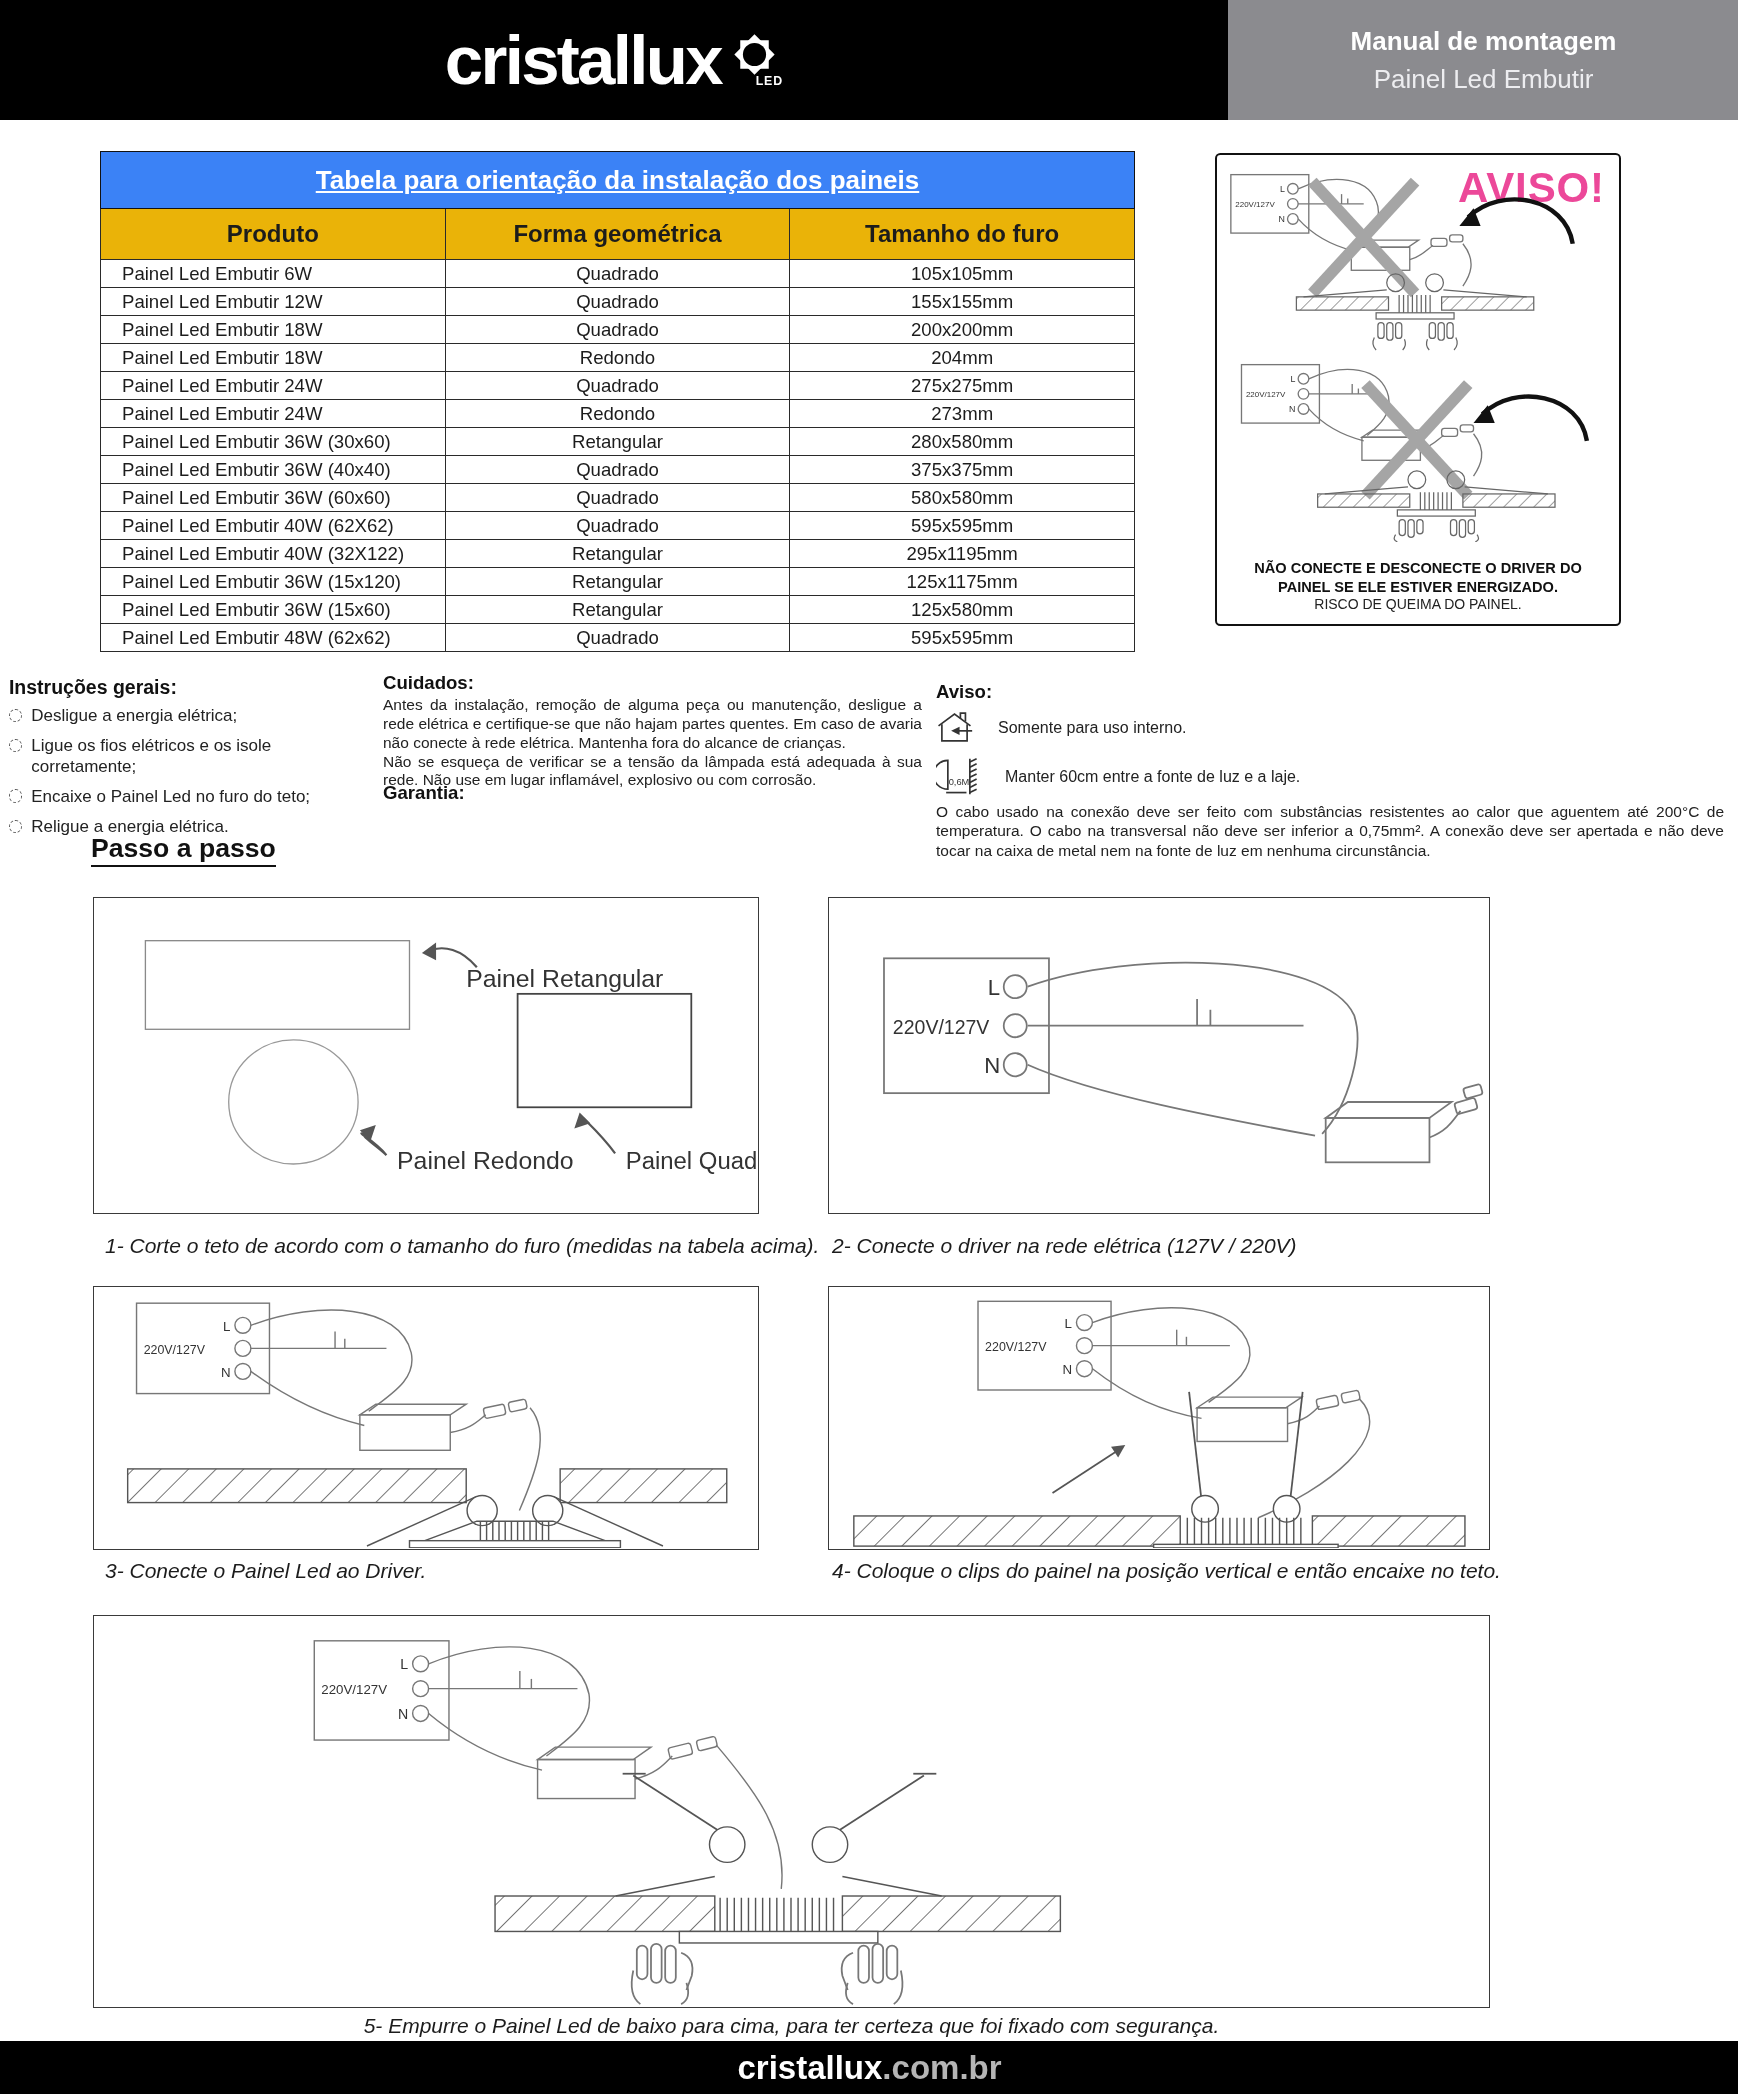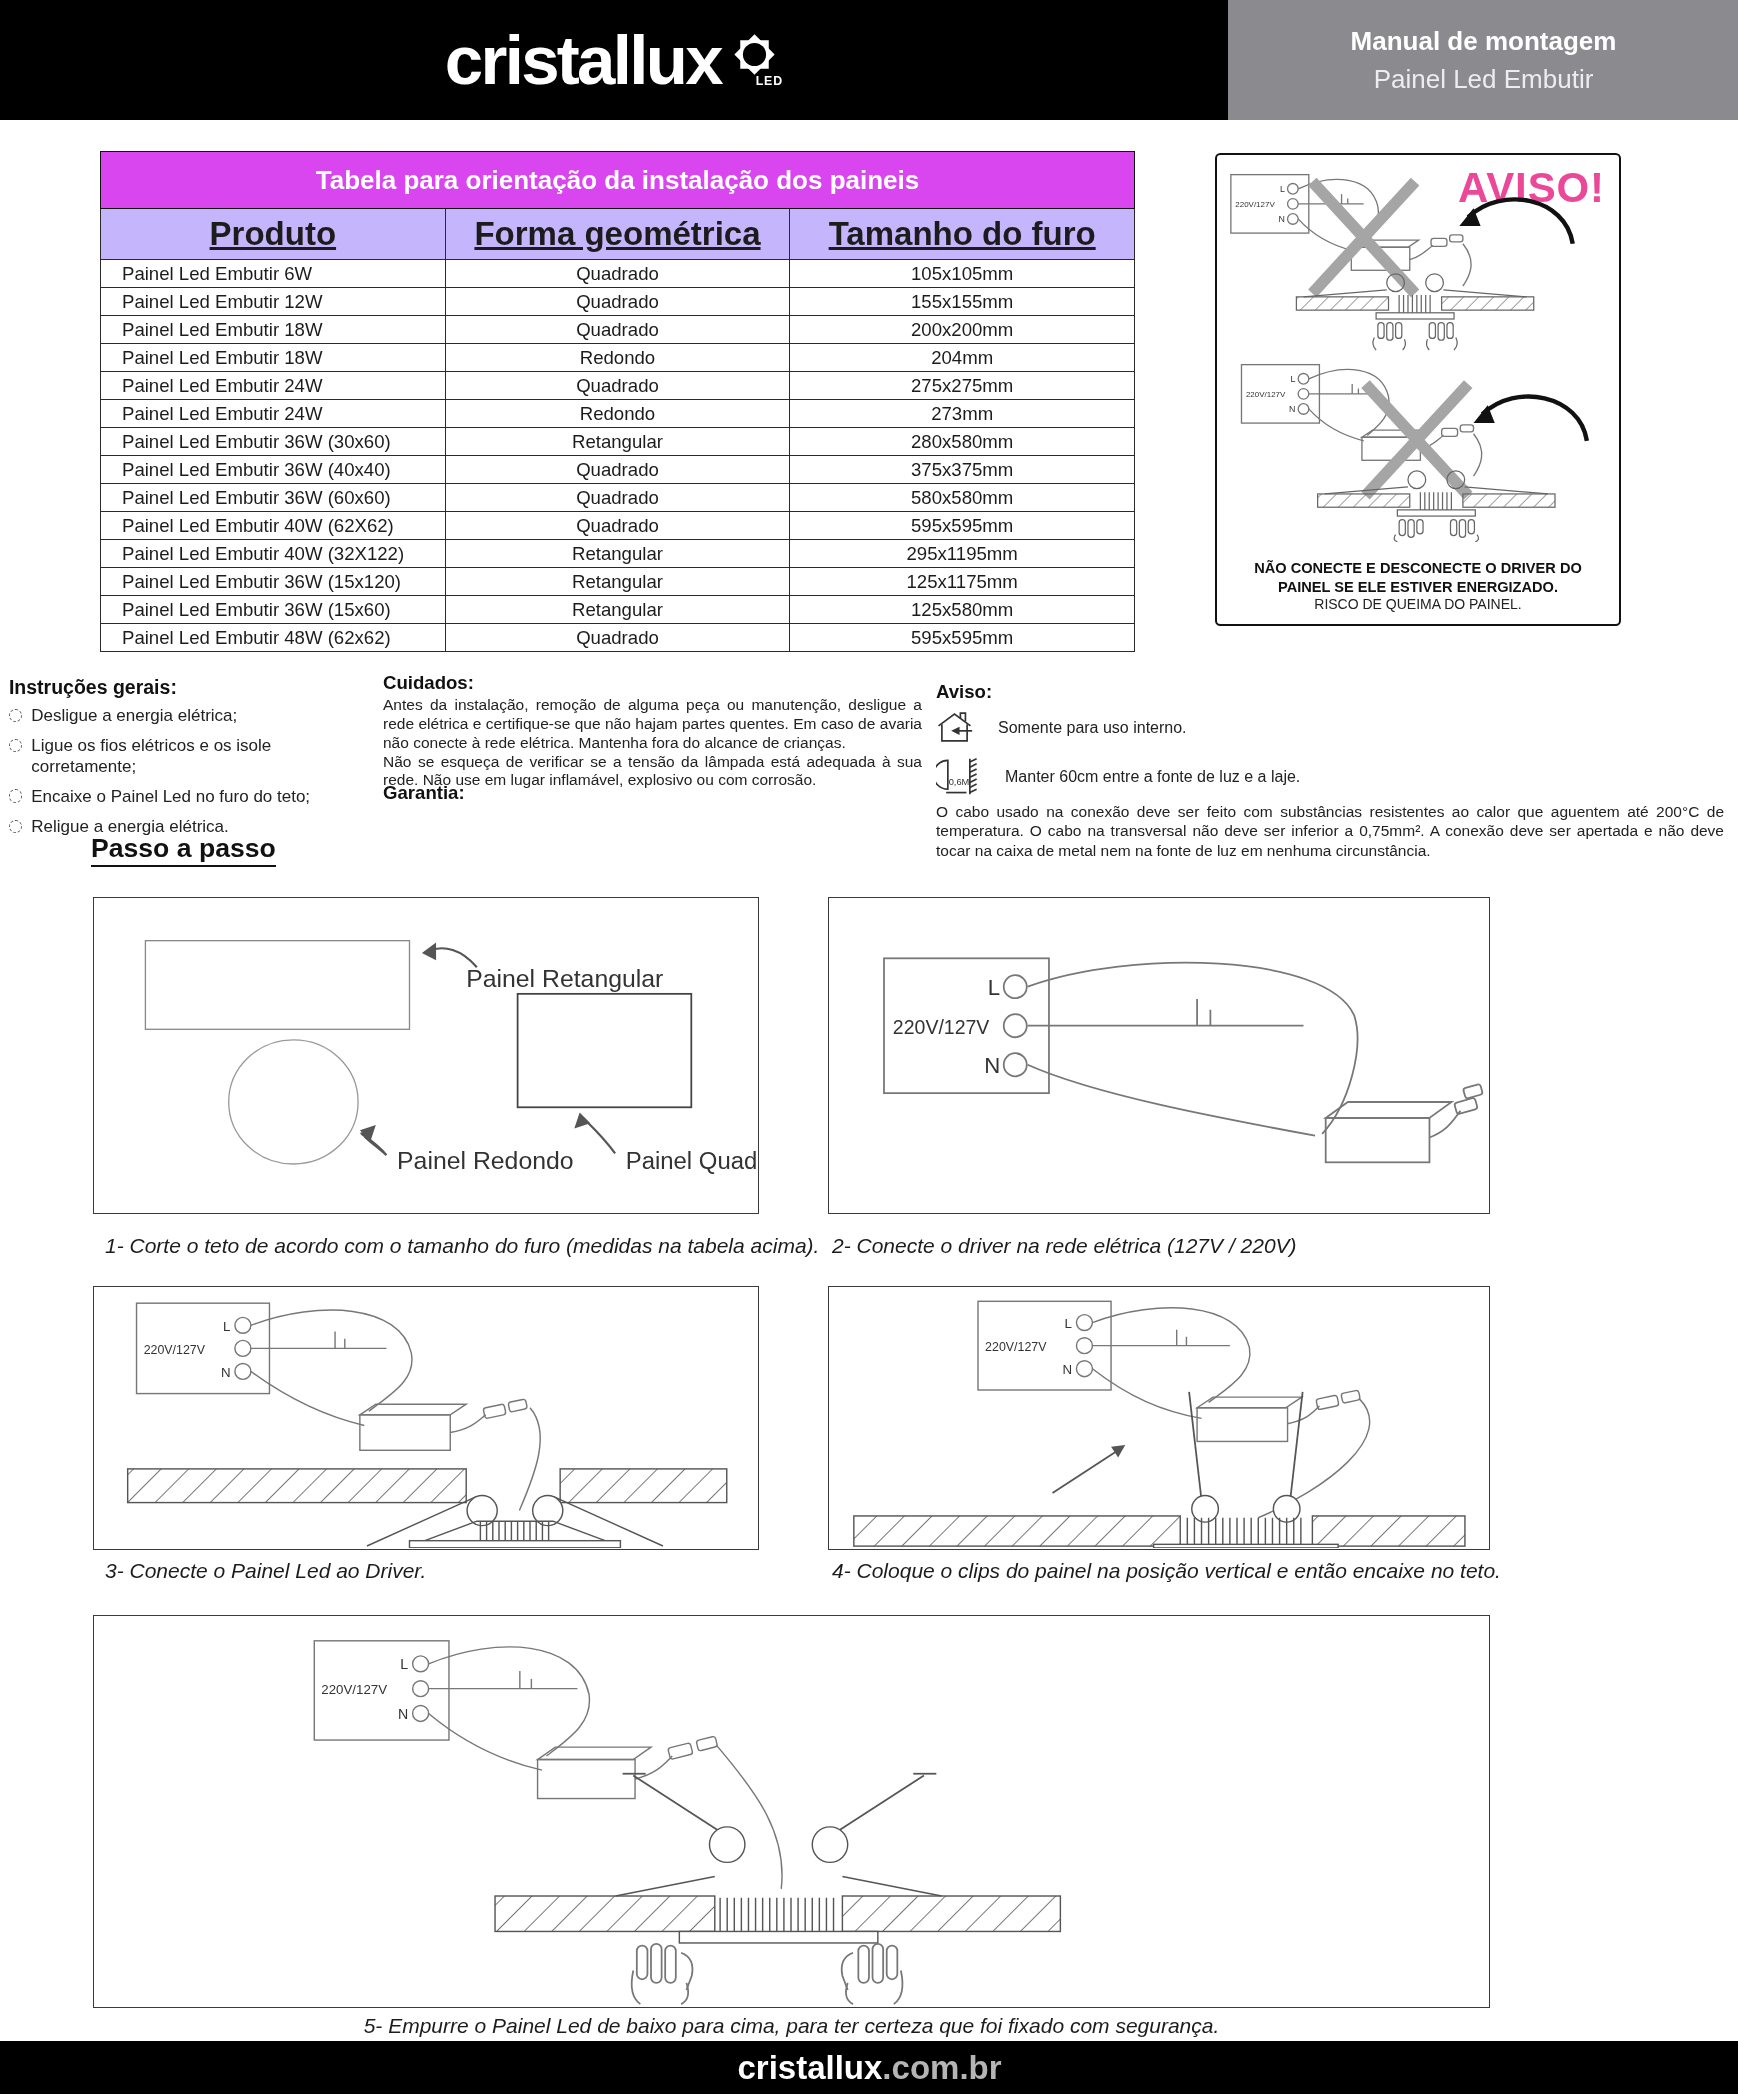--- a/index.html
+++ b/index.html
@@ -11,23 +11,23 @@
   .logo{display:flex;align-items:center;}
   .logo-text{color:#fff;font-size:69px;font-weight:bold;letter-spacing:-2.7px;line-height:1;}
   .logo-mark{display:flex;flex-direction:column;align-items:center;margin-left:5.3px;margin-top:-5.3px;}
   .logo-sub{color:#fff;font-size:12.4px;font-weight:bold;letter-spacing:0.9px;align-self:flex-end;margin-top:-8.9px;}
   .header-right{position:absolute;left:1228px;top:0;width:511px;height:120px;background:#8b8b8f;
         display:flex;flex-direction:column;align-items:center;justify-content:center;gap:7px;}
   .hr1{color:#fff;font-weight:bold;font-size:26px;}
   .hr2{color:#ededf0;font-size:26px;}
   
   .tbl{position:absolute;left:100px;top:151px;width:1035px;border-collapse:collapse;table-layout:fixed;}
-  .tbl caption{background:#d946ef;color:#fff;font-weight:bold;font-size:26px;height:56px;
-        text-align:center;vertical-align:middle;line-height:56px;border:1.8px solid #121212;caption-side:top;}
-  .tbl th{border:1.8px solid #2a2a2a;border-top:none;font-size:33px;font-weight:bold;height:48px;background:#c4b5fd;text-decoration:underline;}
+  .tbl caption{background:#3b82f6;color:#fff;font-weight:bold;font-size:26px;height:56px;
+        text-align:center;vertical-align:middle;line-height:56px;border:1.8px solid #121212;caption-side:top;text-decoration:underline;}
+  .tbl th{border:1.8px solid #2a2a2a;border-top:none;font-size:24px;font-weight:bold;height:48px;background:#eab308;}
   .tbl td{border:0.9px solid #2a2a2a;border-bottom:1.8px solid #2a2a2a;font-size:18.6px;height:25px;text-align:center;
         white-space:nowrap;overflow:hidden;}
   .tbl td:first-child{text-align:left;padding-left:21px;}
   .tbl tr td{border-left:1.8px solid #2a2a2a;}
   
   .aviso-box{position:absolute;left:1215px;top:153px;width:406px;height:473px;border:2.7px solid #111;border-radius:5.3px;box-sizing:border-box;}
   .aviso-title{position:absolute;right:14px;top:8.9px;font-size:42px;font-weight:bold;letter-spacing:0.9px;color:#ec4899;}
   .aviso-svg1{position:absolute;left:5.3px;top:7px;}
   .aviso-svg2{position:absolute;left:5.3px;top:197px;}
   .aviso-warn{position:absolute;left:0;bottom:10.6px;width:100%;text-align:center;line-height:1.25;}

